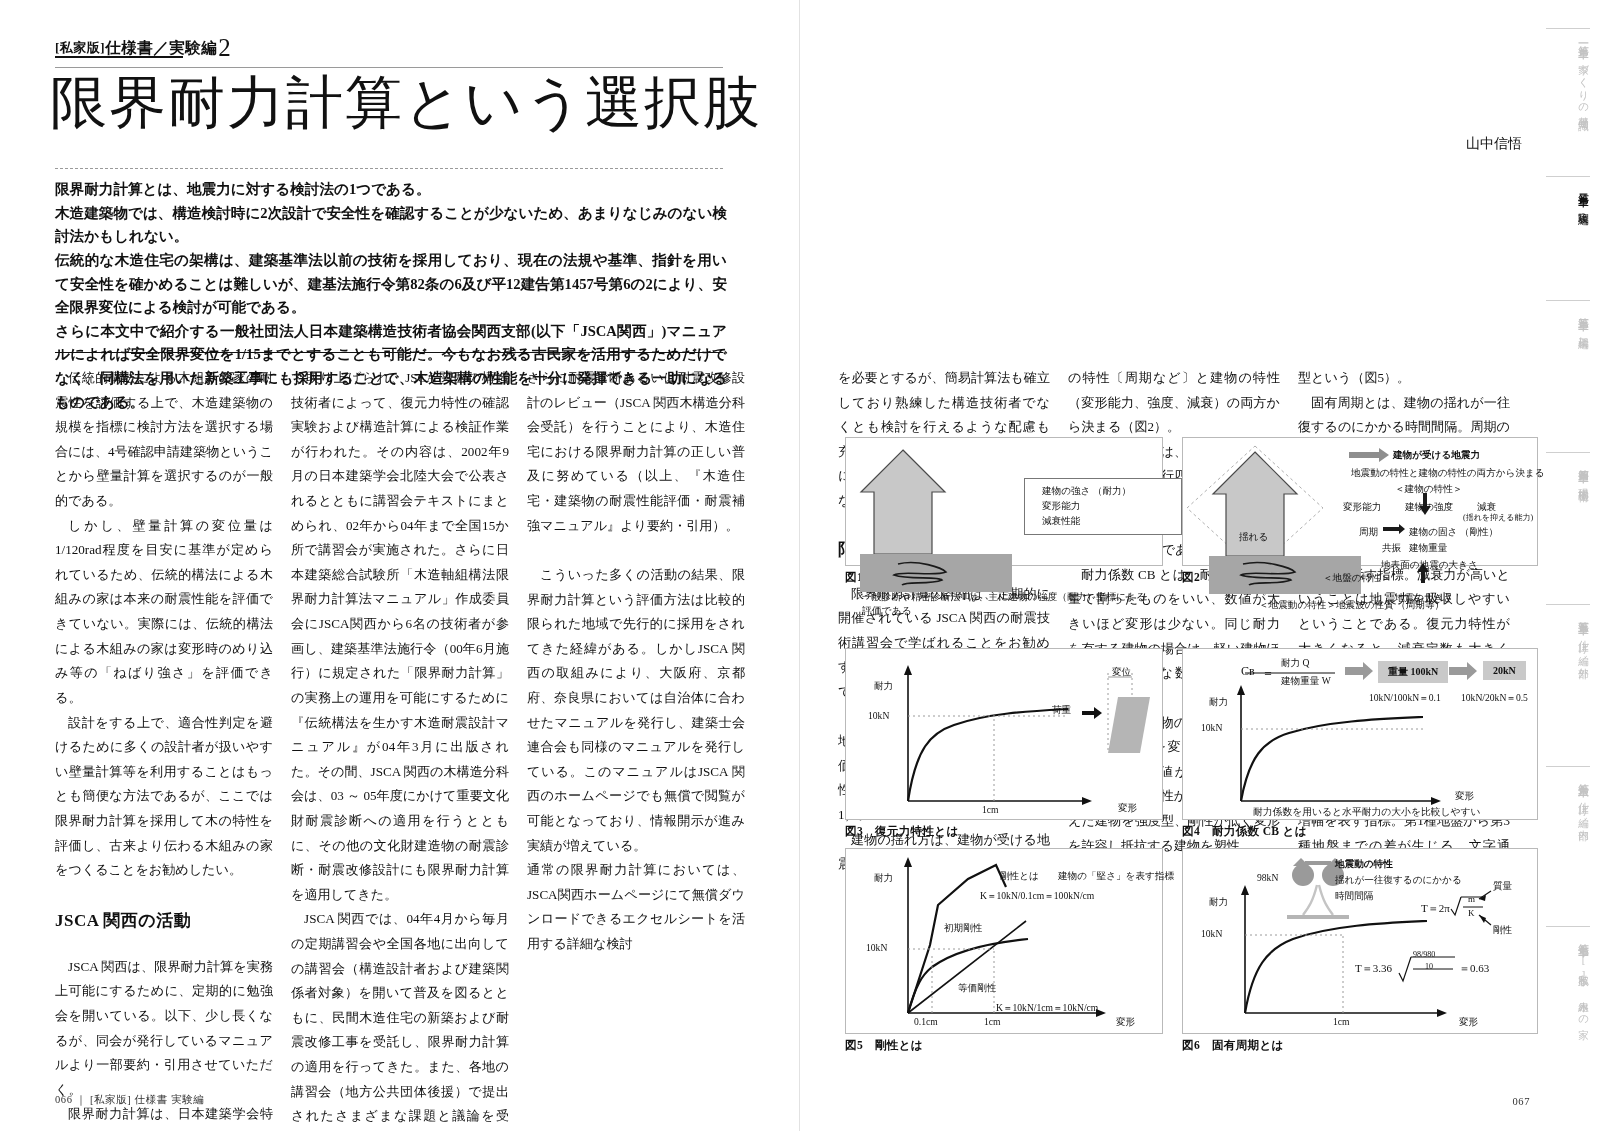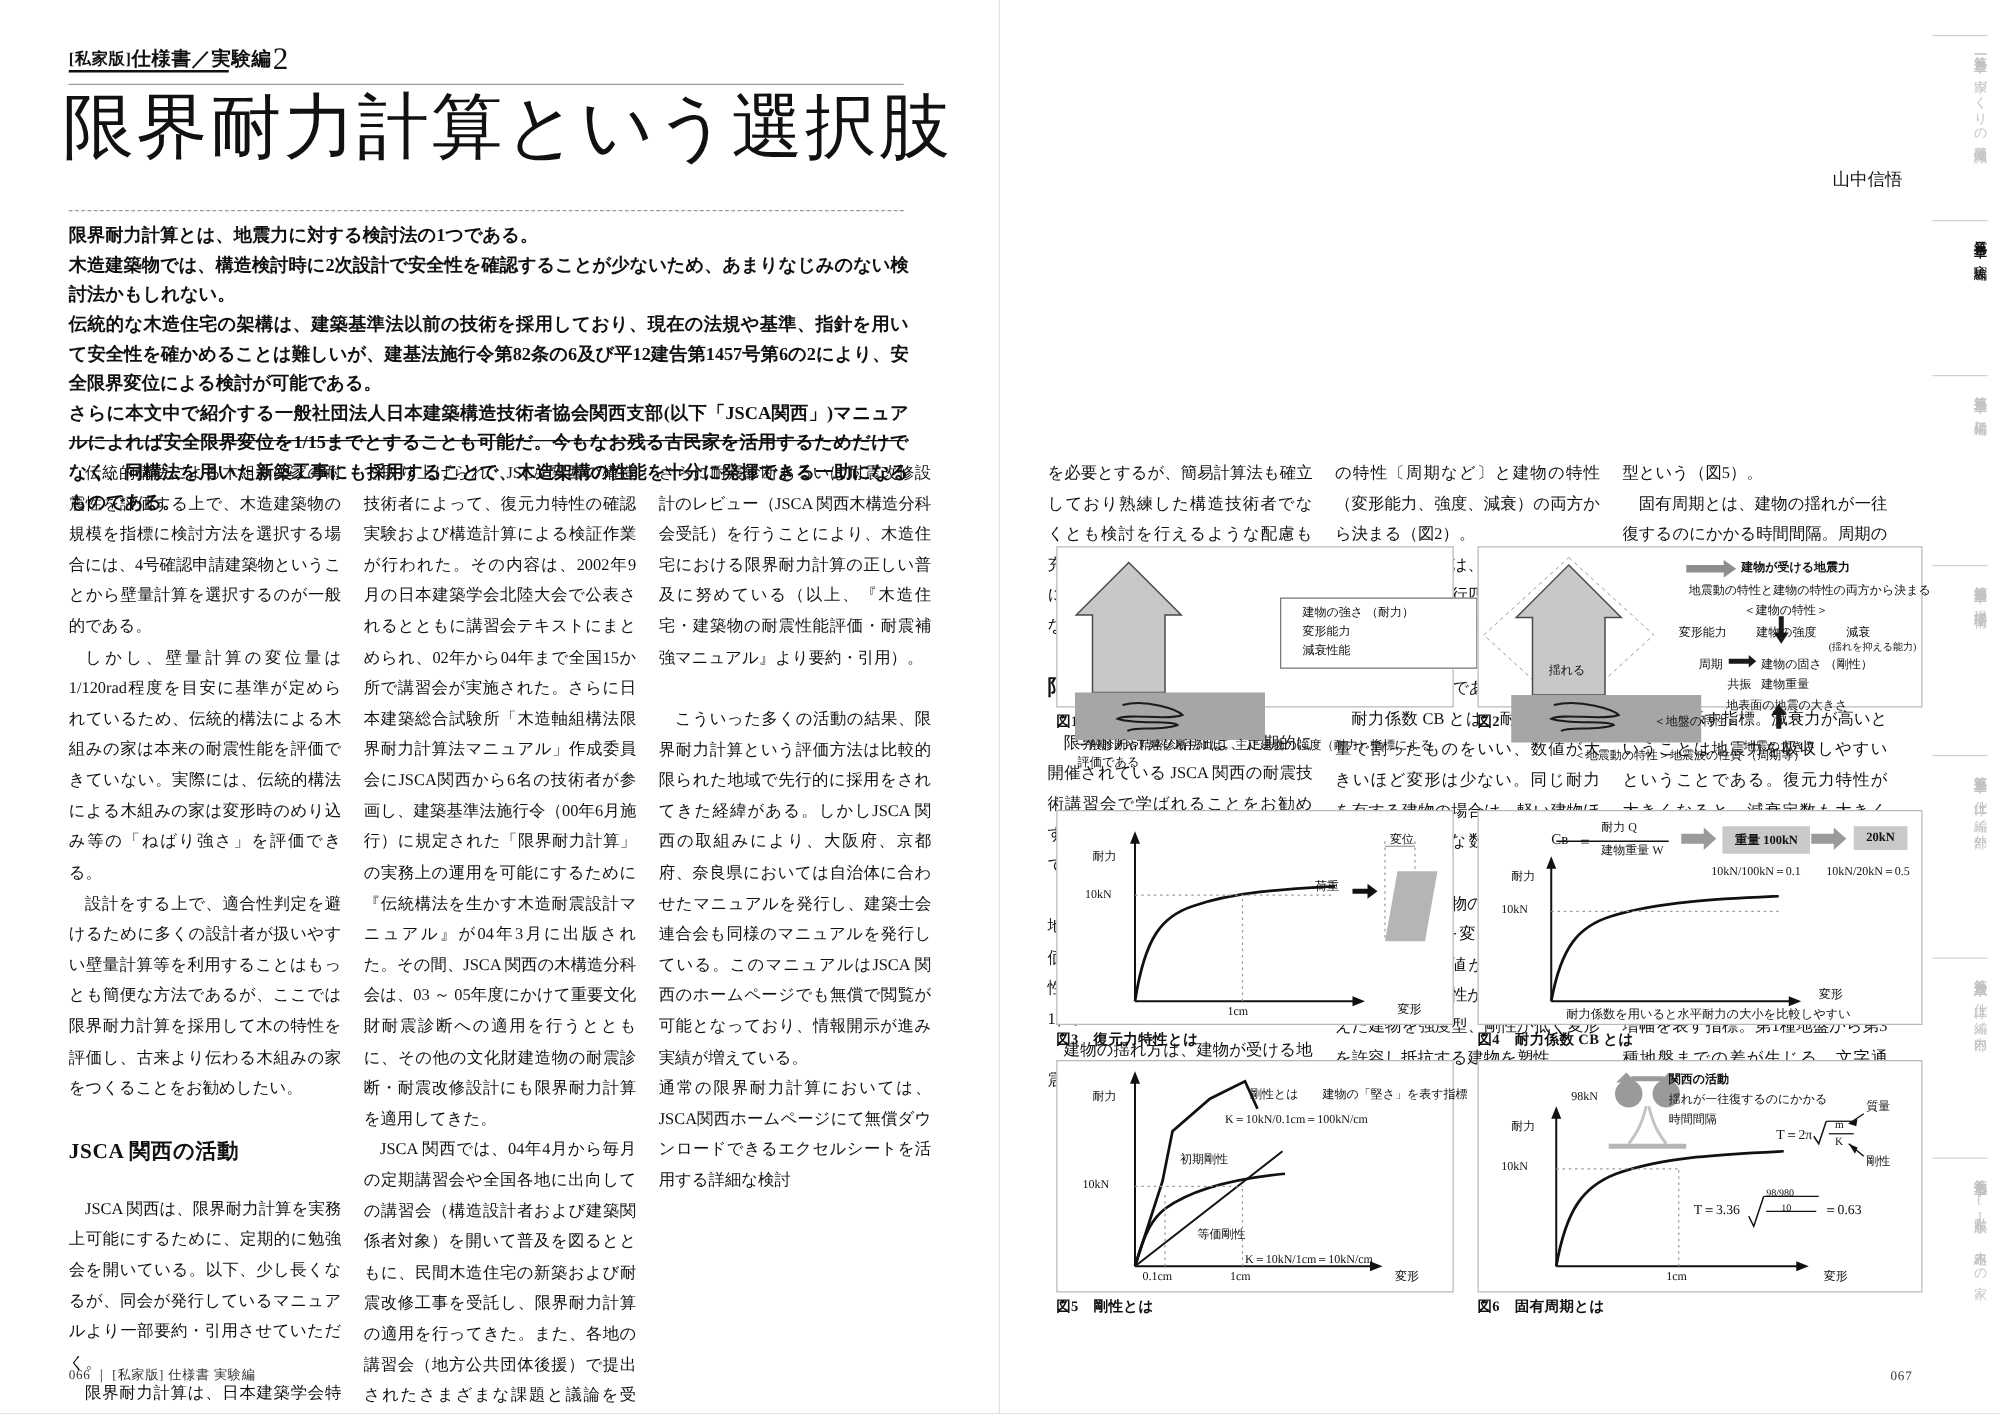--- a/index.html
+++ b/index.html
@@ -304,21 +304,21 @@
         <line x1="272" y1="66" x2="280" y2="66" stroke="#111" stroke-width="0"></line>
         <line x1="278" y1="48" x2="300" y2="48" stroke="#111" stroke-width="1"></line>
         <path d="M308,42 L296,50" stroke="#111" stroke-width="1.2"></path>
         <polygon points="296,50 303,46 302,52" fill="#111"></polygon>
         <path d="M308,76 L296,66" stroke="#111" stroke-width="1.2"></path>
         <polygon points="296,66 303,69 301,74" fill="#111"></polygon>
         <path d="M216,124 L220,132 L228,108" stroke="#111" stroke-width="1.2" fill="none"></path>
         <line x1="228" y1="108" x2="272" y2="108" stroke="#111" stroke-width="1"></line>
         <line x1="230" y1="120" x2="270" y2="120" stroke="#111" stroke-width="1"></line>
       </svg>
-      <div class="figtext b" style="left:152px;top:8px;">関西の活動</div>
+      <div class="figtext b" style="left:152px;top:8px;">地震動の特性</div>
       <div class="figtext" style="left:152px;top:24px;">揺れが一往復するのにかかる</div>
       <div class="figtext" style="left:152px;top:40px;">時間間隔</div>
       <div class="figtext" style="left:74px;top:22px;">98kN</div>
       <div class="figtext" style="left:238px;top:52px;font-size:11px;">T＝2π</div>
       <div class="figtext" style="left:285px;top:44px;font-size:9px;">m</div>
       <div class="figtext" style="left:285px;top:58px;font-size:9px;">K</div>
       <div class="figtext" style="left:310px;top:30px;">質量</div>
       <div class="figtext" style="left:310px;top:74px;">剛性</div>
       <div class="figtext" style="left:172px;top:112px;font-size:11px;">T＝3.36</div>
       <div class="figtext" style="left:230px;top:100px;font-size:8px;">98/980</div>

